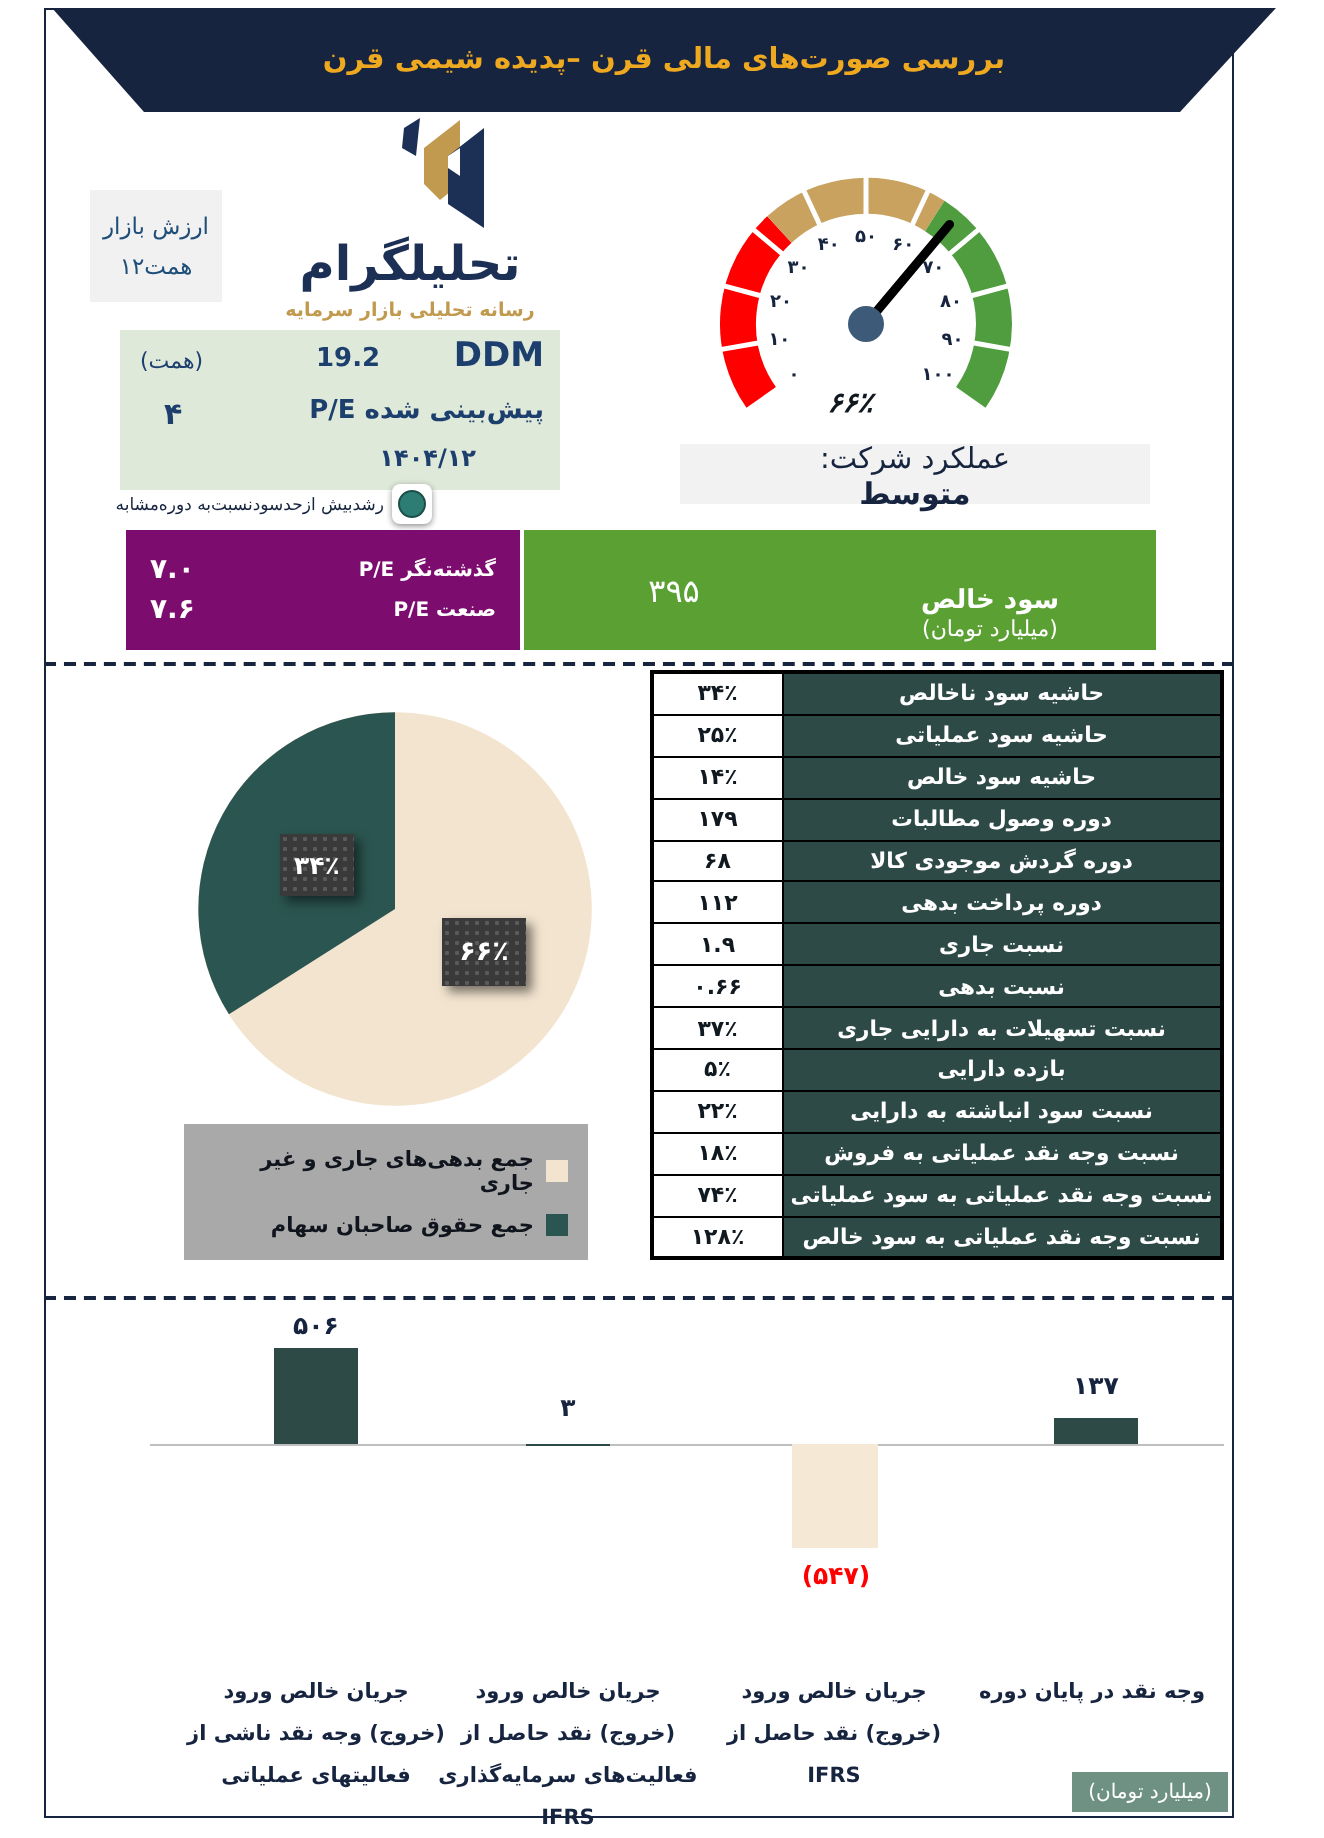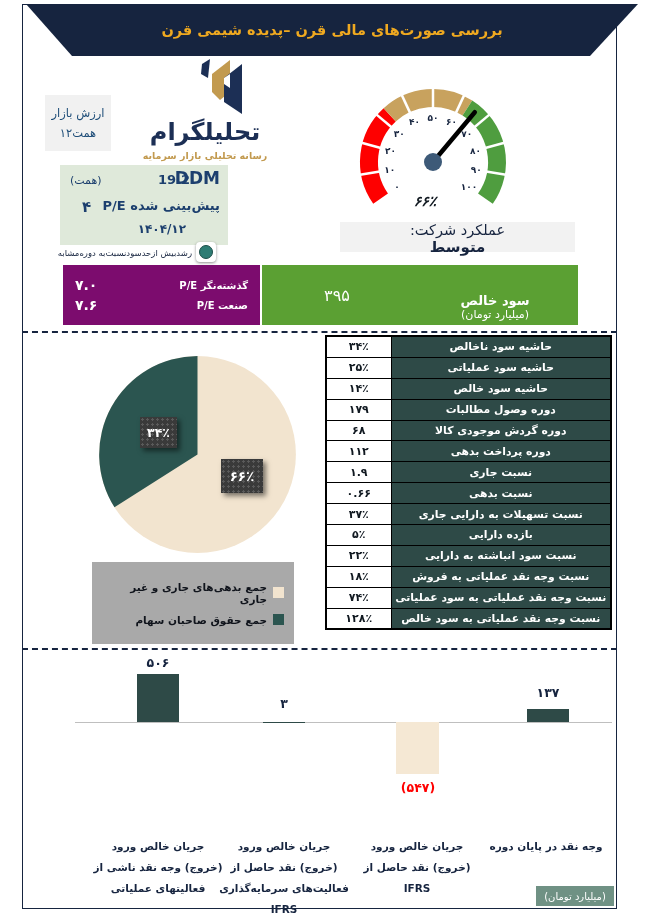--- a/index.html
+++ b/index.html
@@ -23,21 +23,21 @@
   
   #brand{left:138px;top:118px;width:134px;text-align:center;font-size:24px;font-weight:bold;color:#1c2f55;}
   #tagline{left:120px;top:150px;width:170px;text-align:center;font-size:9.5px;font-weight:bold;color:#c29a4f;}
 
   
   #mv{left:45px;top:95px;width:66px;height:56px;background:#f1f1f1;
       display:flex;flex-direction:column;align-items:center;justify-content:center;gap:6px;
       font-size:11.5px;color:#1f4e79;}
 
   
-  #ddm{left:60px;top:165px;width:168px;height:80px;background:#dfe9da;color:#1c3f6e;}
+  #ddm{left:60px;top:165px;width:220px;height:80px;background:#dfe9da;color:#1c3f6e;}
   #ddm .v{position:absolute;}
 
   
   #note-text{left:28px;top:248px;width:164px;text-align:right;font-size:8.5px;color:#16243f;}
   #note-chip{left:196px;top:242px;width:20px;height:20px;background:#fff;border-radius:4px;
              box-shadow:0 1px 3px rgba(0,0,0,.45);display:flex;align-items:center;justify-content:center;}
   #note-chip .dot{width:12px;height:12px;border-radius:50%;background:#2e7d74;border:1px solid #1d4f49;}
 
   
   #gauge{left:348px;top:82px;width:170px;height:135px;}
@@ -72,21 +72,21 @@
   
   #pie{left:95px;top:352px;width:205px;height:205px;}
   .chip{background:#3a3a3a;
         background-image:radial-gradient(#5a5a5a 1px,transparent 1.2px);
         background-size:5px 5px;color:#fff;font-weight:bold;display:flex;align-items:center;justify-content:center;
         box-shadow:3px 3px 5px rgba(0,0,0,.5);}
   #chip34{left:140px;top:417px;width:37px;height:31px;font-size:12.5px;}
   #chip66{left:221px;top:459px;width:42px;height:34px;font-size:13.5px;}
 
   
-  #plegend{left:92px;top:562px;width:202px;height:82px;background:#a9a9a9;
+  #plegend{left:92px;top:562px;width:202px;height:68px;background:#a9a9a9;
            display:flex;flex-direction:column;justify-content:center;gap:9px;box-sizing:border-box;padding:0 10px;}
   #plegend .lrow{display:flex;flex-direction:row-reverse;align-items:center;gap:6px;justify-content:flex-start;}
   #plegend .sw{width:11px;height:11px;flex:0 0 auto;}
   #plegend .lt{font-size:10.5px;font-weight:bold;color:#10141c;text-align:right;flex:1;}
 
   
   #baseline{left:75px;top:722px;width:537px;height:0;border-top:1.5px solid #bfbfbf;}
   .cf-bar{position:absolute;}
   .bar-label{position:absolute;font-size:12.5px;font-weight:bold;color:#16243f;text-align:center;}
   .bar-label.neg{color:#ff0000;}

